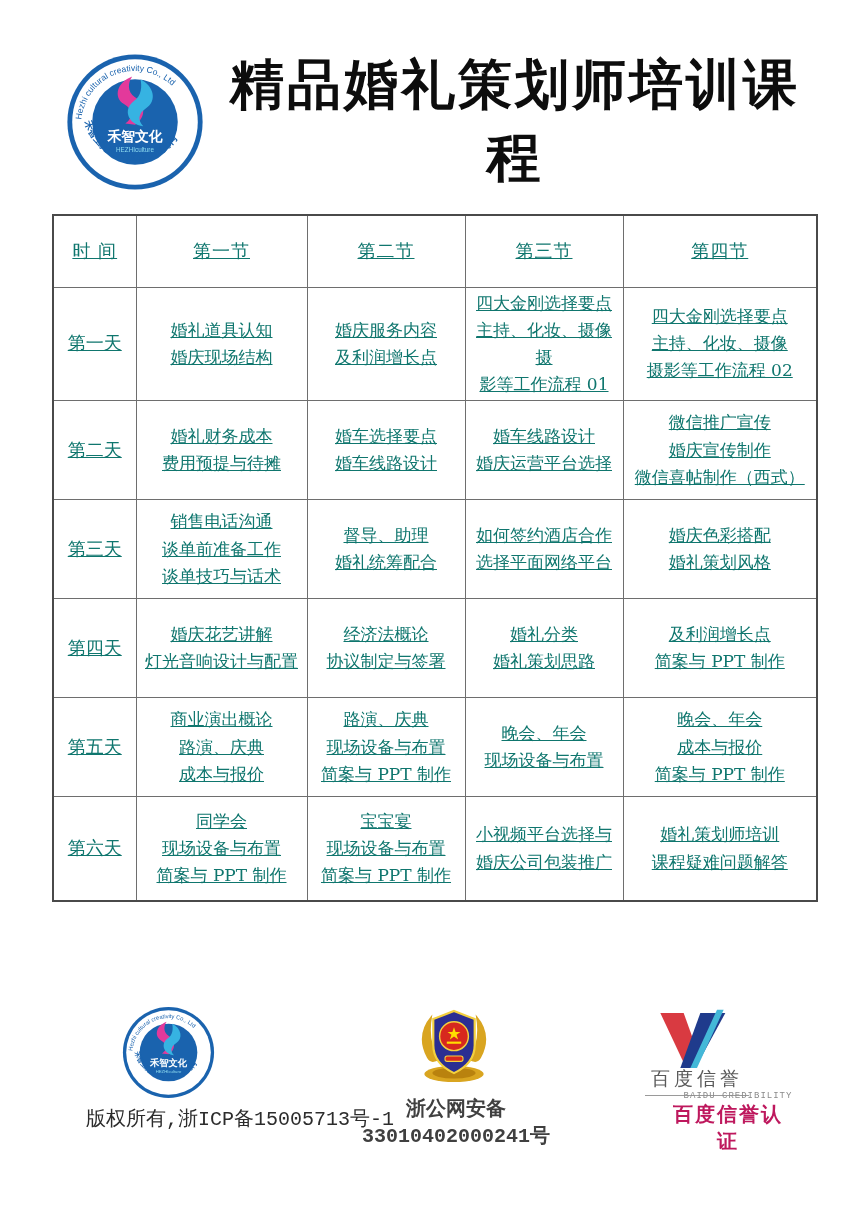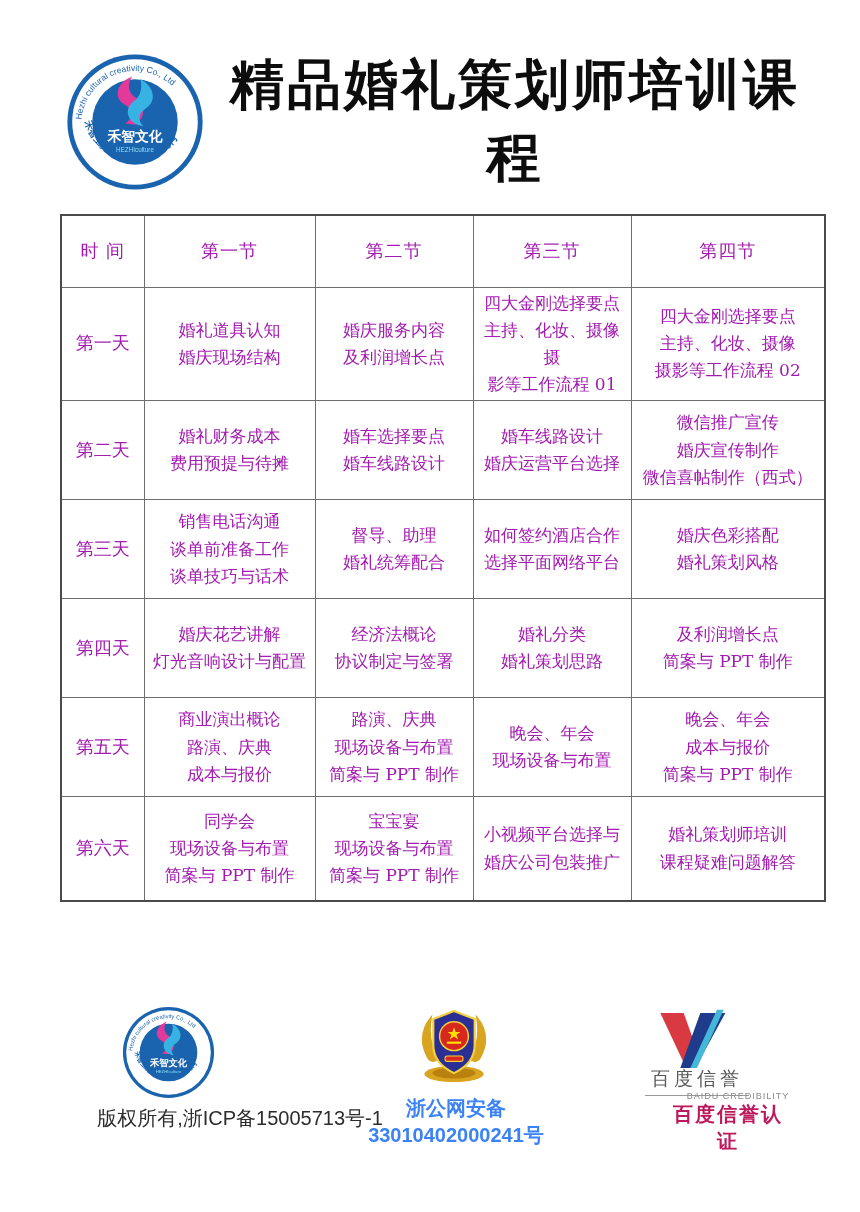--- a/index.html
+++ b/index.html
@@ -12,40 +12,40 @@
   
   .brand{position:absolute; left:66px; top:52px; right:34px; height:140px; display:flex; align-items:center;}
   .logo-top{width:138px; height:138px; flex:0 0 auto;}
   .page-title{
     flex:1; margin:0; text-align:center;
     font-size:54px; font-weight:900; letter-spacing:3px; color:#0d0d0d;
     font-family:Liberation Serif, serif;
   }
   
   .course-table{
-    position:absolute; left:60px; top:214px; width:764px;
+    position:absolute; left:52px; top:214px; width:764px;
     border-collapse:collapse; table-layout:fixed;
-    font-size:17px; color:#a21caf;
+    font-size:17px; color:#0f766e;text-decoration:underline;
   }
   .course-table td,.course-table th{
     border:1px solid #6e6e6e; text-align:center; vertical-align:middle;
     white-space:pre-line; line-height:1.6; font-weight:normal; padding:2px 4px;
   }
   .course-table{border:2px solid #4a4a4a;}
   .course-table th{font-size:18px; letter-spacing:1px;}
   tr.rh{height:72px;} tr.r1{height:108px;} tr.r2,tr.r3,tr.r4,tr.r5{height:99px;} tr.r6{height:104px;}
   td.day{font-size:18px;}
   
-  .sans{font-family:Liberation Sans, sans-serif;}
+  .sans{font-family:Liberation Mono, monospace;}
   .logo-foot{position:absolute; left:122px; top:1006px; width:93px; height:93px;}
   .copyright{position:absolute; left:55px; top:1093px; width:370px; text-align:center;
     font-size:20px; color:#2c2c2c; font-weight:500;margin-top:12px;}
   .police-badge{position:absolute; left:409px; top:1002px; width:90px; height:90px;}
   .police-text{position:absolute; left:330px; top:1095px; width:252px; text-align:center;
-    font-size:20px; font-weight:bold; color:#3b82f6;}
+    font-size:20px; font-weight:bold; color:#404040;}
   .baidu-logo{position:absolute; left:650px; top:1008px; width:84px; height:60px;}
   .baidu-cn{position:absolute; left:645px; top:1066px; width:104px; text-align:center;
     font-size:19px; color:#595959; letter-spacing:4px; border-bottom:1px solid #9a9a9a; padding-bottom:3px;}
   .baidu-en{position:absolute; left:640px; top:1091px; width:114px; text-align:center;
     font-size:9px; color:#8a8a8a; letter-spacing:1px;margin-left:41px;}
   .baidu-cert{position:absolute; left:663px; top:1101px; width:130px; text-align:center;
     font-size:20px; color:#be185d; font-weight:600; letter-spacing:2px;}
 </style>
 </head>
 <body>

